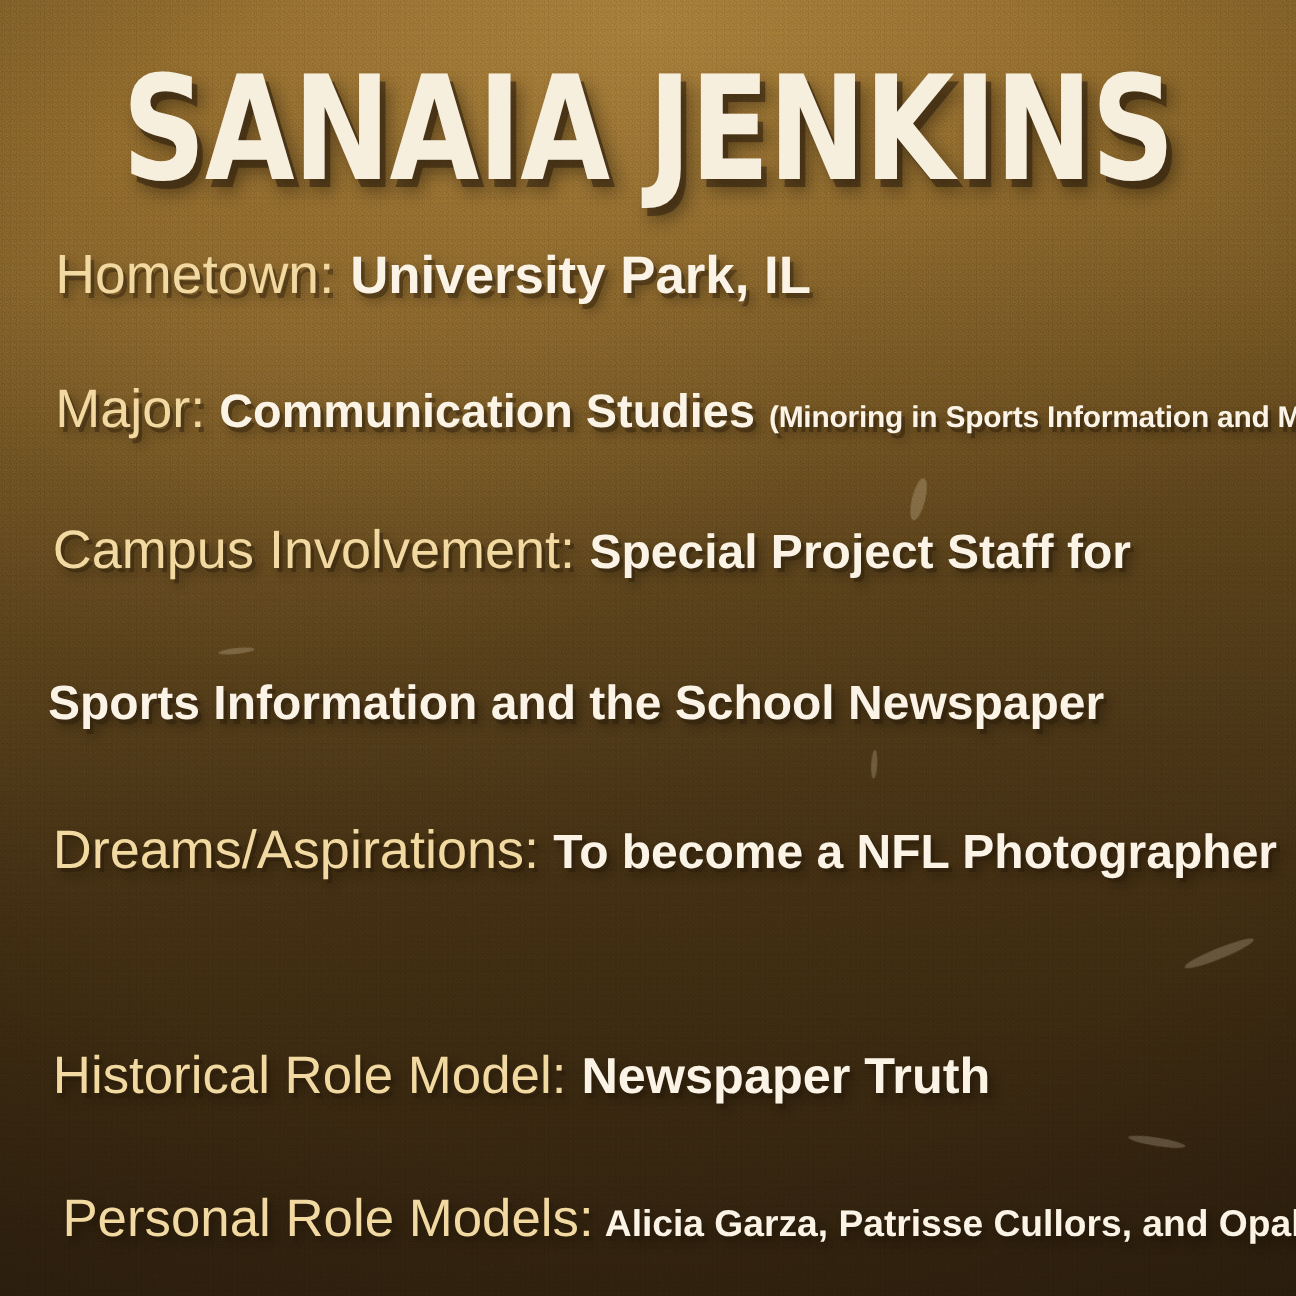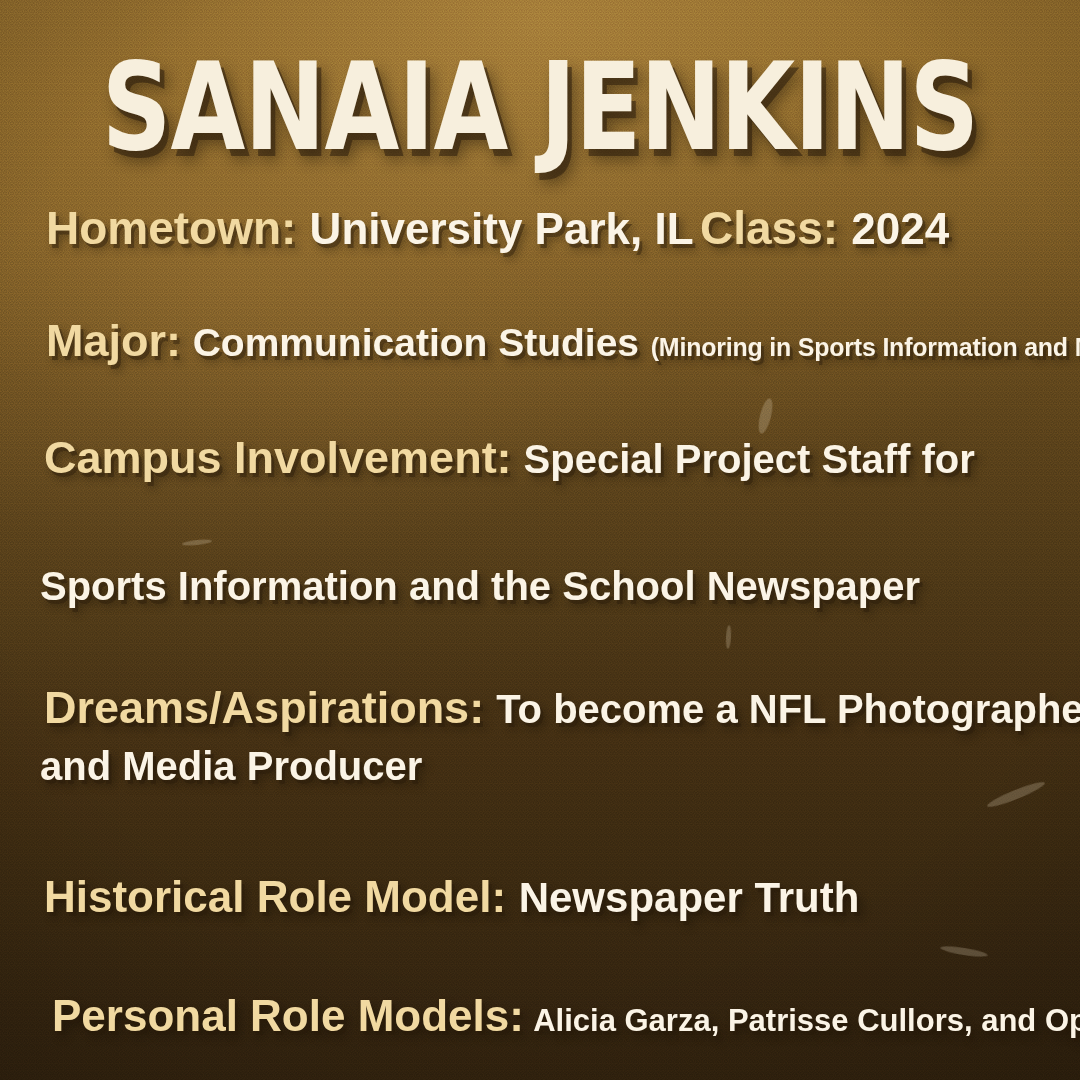--- a/index.html
+++ b/index.html
@@ -109,21 +109,21 @@
     color: #fbf4e6;
     font-weight: bold;
     white-space: nowrap;
     text-shadow:
       3px 4px 0 rgba(40,27,10,0.42),
       5px 6px 9px rgba(18,12,4,0.40);
   }
 
   .label {
     color: #f1d9a1;
-    font-weight: bold;
+    font-weight: normal;
     margin-top: 20px;
   }
 
   .value {
     color: #fbf4e6;
     font-weight: bold;
   }
 
   .small {
     font-size: 0.64em;
@@ -171,37 +171,33 @@
   <div class="scratch" style="left:726px; top:625px; width:5px; height:24px; transform:rotate(3deg);"></div>
 
   <div id="content">
 
     <div id="title">SANAIA JENKINS</div>
 
     <div class="line" id="line-hometown">
       <span class="label">Hometown:</span><span class="sep"></span><span class="value">University Park, IL</span>
     </div>
 
-    <div class="line" id="line-class">
-      <span class="label">Class:</span><span class="sep"></span><span class="value">2024</span>
-    </div>
 
     <div class="line" id="line-major">
       <span class="label">Major:</span><span class="sep"></span><span class="value">Communication Studies</span><span class="sep"></span><span class="value small">(Minoring in Sports Information and Media)</span>
     </div>
 
     <div class="line" id="line-campus-1">
       <span class="label">Campus Involvement:</span><span class="sep"></span><span class="value">Special Project Staff for</span>
     </div>
     <div class="line value" id="line-campus-3">Sports Information and the School Newspaper</div>
 
     <div class="line" id="line-dreams-1">
       <span class="label">Dreams/Aspirations:</span><span class="sep"></span><span class="value">To become a NFL Photographer</span>
     </div>
-    <div class="line value" id="line-dreams-2">and Media Producer</div>
 
     <div class="line" id="line-historical">
       <span class="label">Historical Role Model:</span><span class="sep"></span><span class="value">Newspaper Truth</span>
     </div>
 
     <div class="line" id="line-personal">
       <span class="label">Personal Role Models:</span><span class="sep"></span><span class="value">Alicia Garza, Patrisse Cullors, and Opal Tometi</span>
     </div>
 
   </div>

